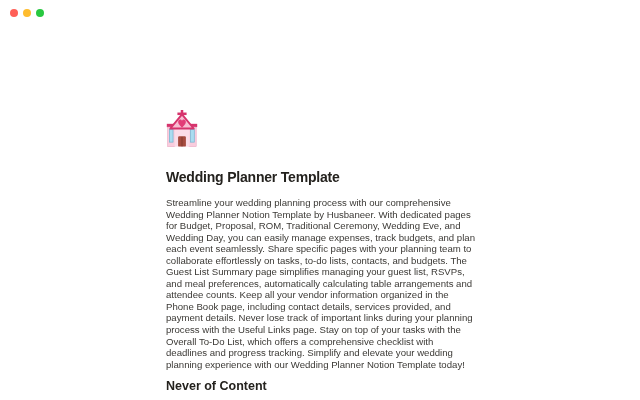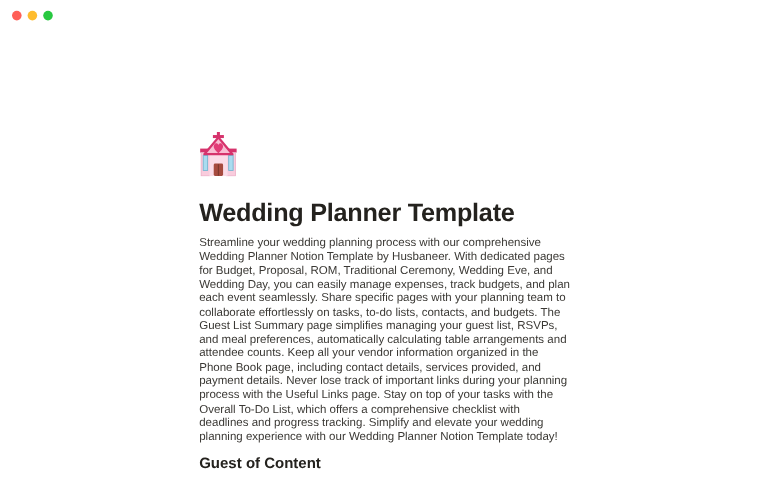--- a/index.html
+++ b/index.html
@@ -7,21 +7,21 @@
     width:640px;height:400px;background:#ffffff;
     font-family:"Liberation Sans", sans-serif;
     color:#37352f;overflow:hidden;
   }
   .window{position:relative;width:640px;height:400px;background:#ffffff;}
   .traffic-lights{position:absolute;top:9px;left:10px;display:flex;gap:5px;}
   .dot{width:8px;height:8px;border-radius:50%;display:inline-block;cursor:pointer;}
   .content{position:absolute;left:166px;top:110px;width:309px;}
   .page-icon{width:32px;height:37px;line-height:0;cursor:pointer;}
   .title{
-    margin:19px 0 0 0;font-size:21px;line-height:23px;font-weight:700;
+    margin:19px 0 0 0;font-size:14px;line-height:23px;font-weight:700;
     color:#24221e;letter-spacing:-0.2px;
   }
   .description{
     margin:8px 0 0 0;font-size:9.6px;line-height:11.55px;color:#3b3935;
   }
   .inline-link{
     color:#3b3935;cursor:pointer;
     text-decoration-color:#b9b6b0;text-underline-offset:1.5px;
   }
   .toc-heading{
@@ -68,21 +68,21 @@
         <path d="M16 18.2 C 12.7 15.3, 11.2 12.9, 12.4 10.9 C 13.4 9.2, 15.4 9.4, 16 11.1 C 16.6 9.4, 18.6 9.2, 19.6 10.9 C 20.8 12.9, 19.3 15.3, 16 18.2 Z" fill="#e23c77"></path>
         <rect x="12" y="27" width="8" height="10.6" rx="1.2" fill="#a64b3f"></rect>
         <line x1="16" y1="27.6" x2="16" y2="37.4" stroke="#7e382d" stroke-width="0.9"></line>
       </svg>
     </div>
 
     <h1 class="title">Wedding Planner Template</h1>
 
     <p class="description"><span>Streamline your wedding planning process with our comprehensive Wedding Planner Notion Template by </span><a class="inline-link">Husbaneer</a><span>. With dedicated pages for Budget, Proposal, ROM, Traditional Ceremony, Wedding Eve, and Wedding Day, you can easily manage expenses, track budgets, and plan each event seamlessly. Share specific pages with your planning team to collaborate effortlessly on tasks, to-do lists, contacts, and budgets. The Guest List Summary page simplifies managing your guest list, RSVPs, and meal preferences, automatically calculating table arrangements and attendee counts. Keep all your vendor information organized in the Phone Book page, including contact details, services provided, and payment details. Never lose track of important links during your planning process with the Useful Links page. Stay on top of your tasks with the Overall To-Do List, which offers a comprehensive checklist with deadlines and progress tracking. Simplify and elevate your wedding planning experience with our Wedding Planner Notion Template today!</span></p>
 
-    <h3 class="toc-heading">Guest of Content</h3>
+    <h3 class="toc-heading">Never of Content</h3>
 
     <div class="toc-list">
 
       <div class="toc-item">
         <span class="item-icon">
             <span class="dollar-glyph">$</span>
           </span>
 
       </div>
 

